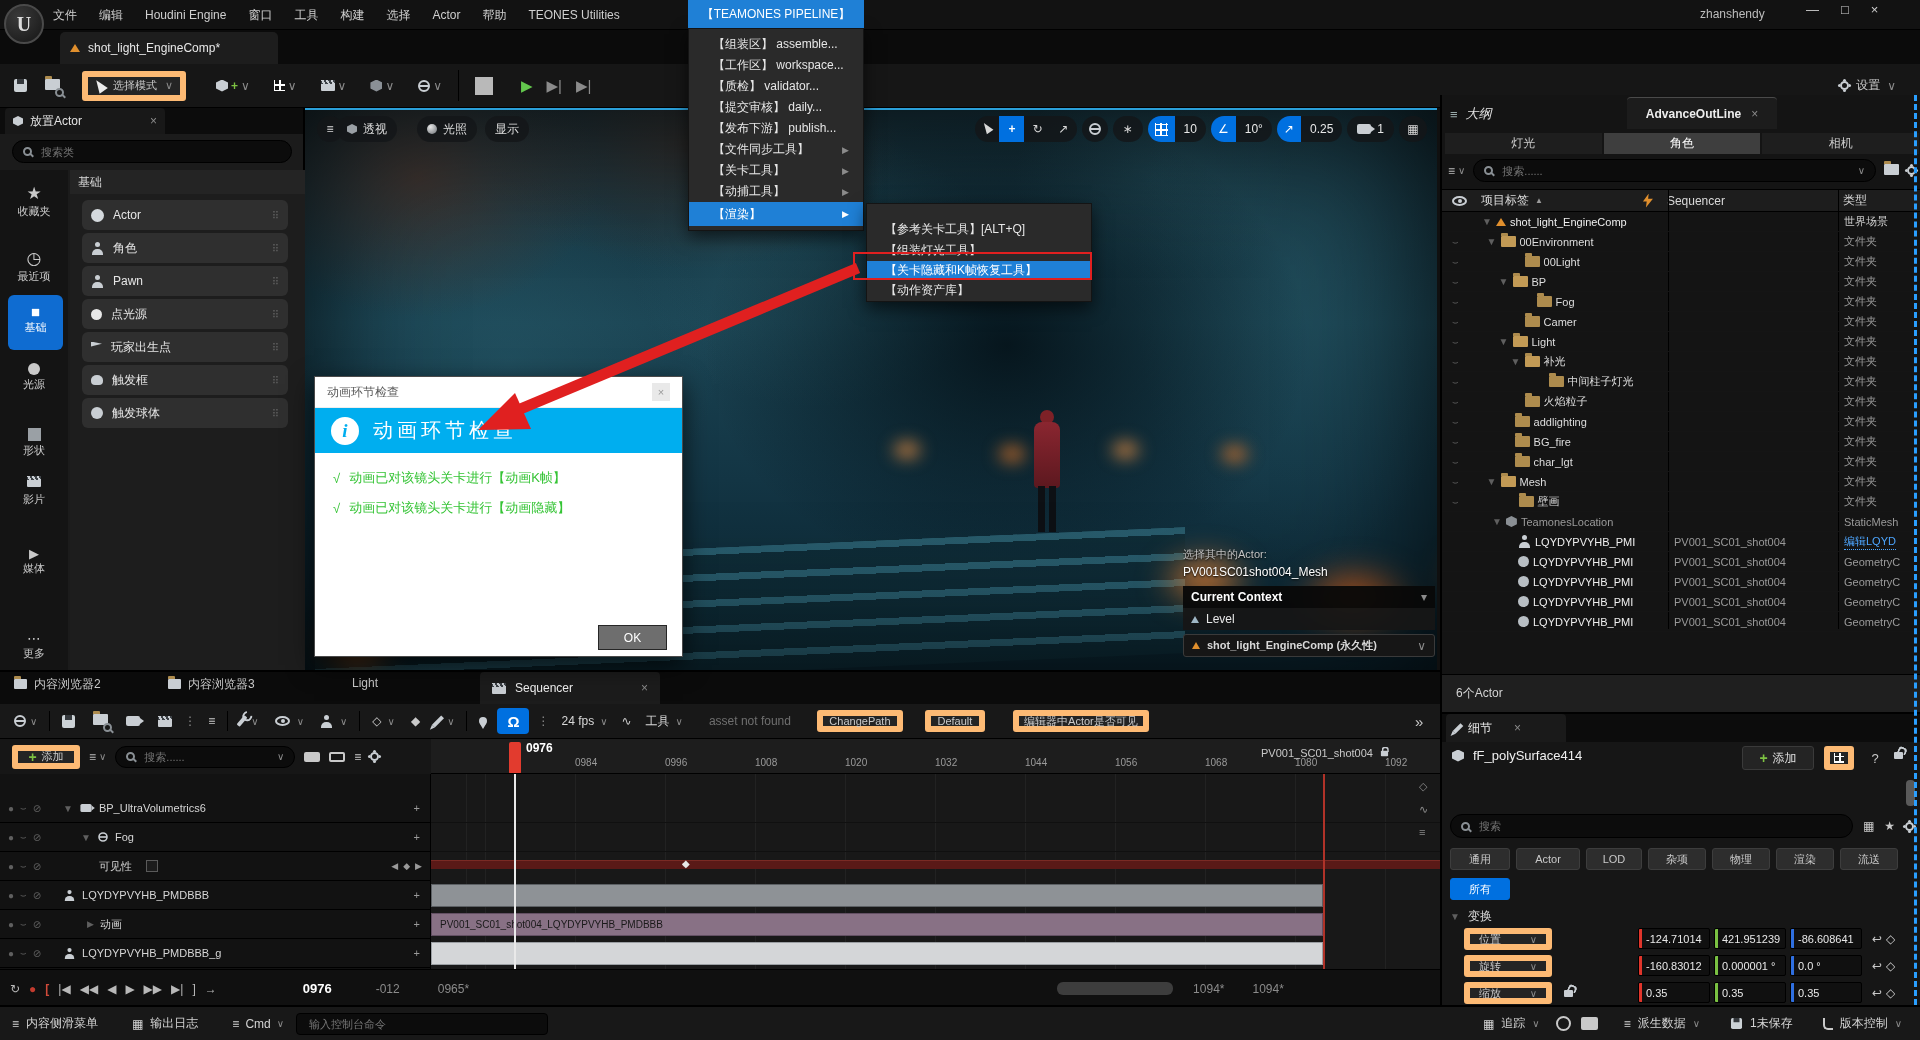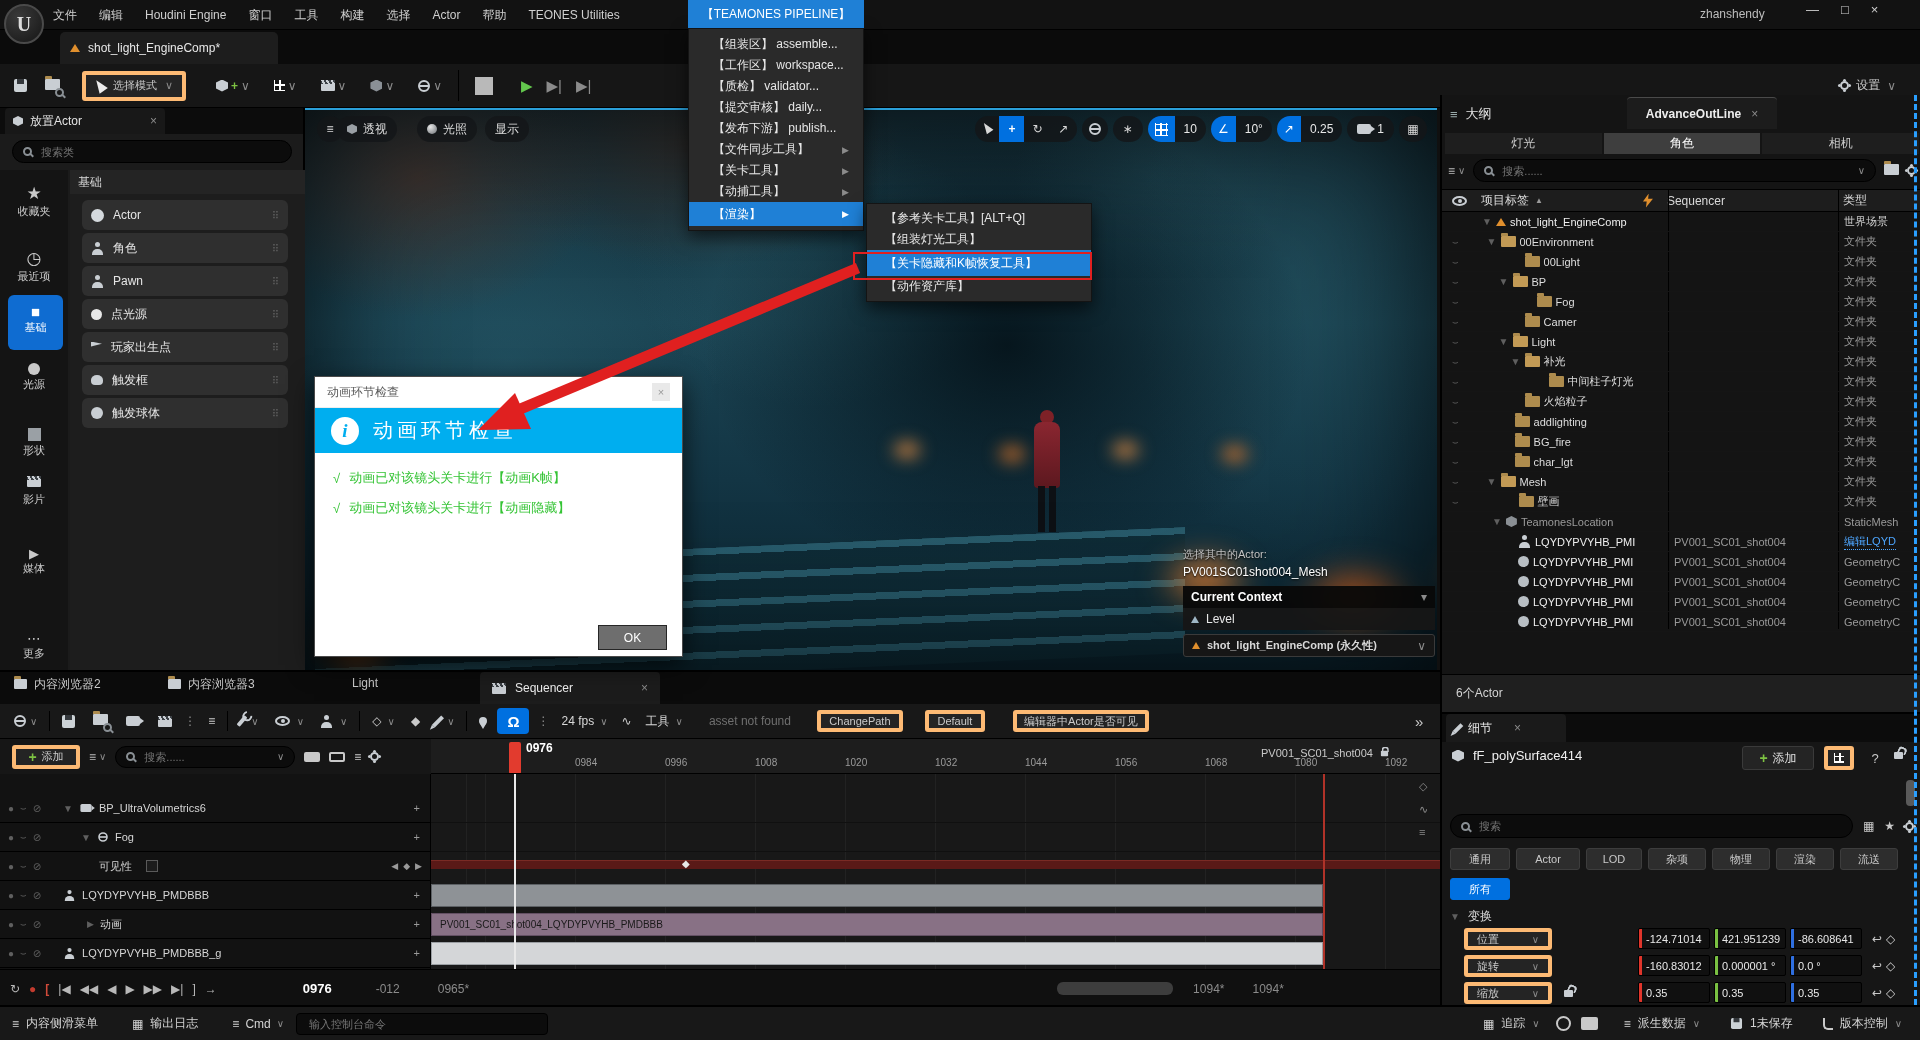--- a/index.html
+++ b/index.html
@@ -39,21 +39,21 @@
   .lockc{width:9px;height:7px;background:#c9ced3;border-radius:1px;position:relative;display:inline-block;flex:none;margin-top:4px;}
   .lockc:before{content:"";position:absolute;top:-5px;left:1px;width:5px;height:5px;border:2px solid #c9ced3;border-bottom:none;border-radius:4px 4px 0 0;}
   .lockc.open:before{left:4px;transform:rotate(25deg);}
   .mount{display:inline-block;flex:none;width:0;height:0;border-left:7px solid transparent;border-right:7px solid transparent;border-bottom:11px solid #e08f2d;}
   .mount.sm{border-left-width:5px;border-right-width:5px;border-bottom-width:8px;}
   .bolt{display:inline-block;flex:none;width:10px;height:14px;background:#e08f2d;clip-path:polygon(58% 0,0 58%,38% 58%,30% 100%,100% 38%,52% 38%);}
   .cursor{display:inline-block;flex:none;width:0;height:0;border-left:5px solid transparent;border-right:5px solid transparent;border-bottom:13px solid #ececec;transform:rotate(-35deg);}
   .gridic{display:inline-block;flex:none;width:13px;height:13px;background-image:repeating-linear-gradient(0deg,#fff 0 1.5px,transparent 1.5px 5.5px),repeating-linear-gradient(90deg,#fff 0 1.5px,transparent 1.5px 5.5px);}
   
   .pill{background:rgba(20,22,24,.82);border-radius:13px;height:26px;display:flex;align-items:center;gap:6px;padding:0 10px;color:#dcdcdc;}
-  .tbtn{background:#242424;border:4px solid #fdba74;border-radius:3px;color:#c9c9c9;display:flex;align-items:center;justify-content:center;font-size:11px;}
+  .tbtn{background:#242424;border:6px solid #fdba74;border-radius:3px;color:#c9c9c9;display:flex;align-items:center;justify-content:center;font-size:11px;}
   .searchpill{background:#0c0c0c;border:1px solid #000;border-radius:12px;display:flex;align-items:center;gap:7px;padding:0 10px;color:#8b8b8b;}
   .searchpill input{background:transparent;border:none;outline:none;color:#bbb;font-size:11px;width:100%;}
   .chip{background:#2d2d2d;border:1px solid #3d3d3d;border-radius:3px;color:#c9c9c9;font-size:11px;display:flex;align-items:center;justify-content:center;}
   .vbox{background:#101010;border:1px solid #000;border-radius:2px;height:21px;display:flex;align-items:center;color:#e8e8e8;font-size:11px;padding-left:7px;position:relative;overflow:hidden;white-space:nowrap;}
   .vbar{position:absolute;left:0;top:0;bottom:0;width:3px;}
   .menu-item{height:21px;display:flex;align-items:center;justify-content:space-between;padding:0 14px 0 24px;color:#e6e6e6;font-size:12px;white-space:nowrap;}
   .trow{position:relative;height:20px;display:flex;align-items:center;border-bottom:1px solid #151515;font-size:11px;color:#dedede;}
   .seqcell{position:absolute;left:232px;color:#9a9a9a;}
   .typecell{position:absolute;left:402px;color:#9a9a9a;}
   .trk{position:absolute;left:0;right:0;display:flex;align-items:center;border-bottom:1px solid #000;color:#d6d6d6;font-size:11px;gap:6px;}
@@ -352,28 +352,28 @@
     <div class="menu-item">
         <span>【动捕工具】</span>
         <span class="dim" style="font-size:9px;">▶</span>
       </div>
     <div class="menu-item" style="background:#1f80d6;color:#fff;height:24px;">
         <span>【渲染】</span>
         <span style="font-size:9px;">▶</span>
       </div>
   </div>
 
-  <div class="ab" style="left:866px;top:203px;width:226px;height:99px;background:#2a2a2a;border:1px solid #141414;box-shadow:0 6px 16px rgba(0,0,0,.6);z-index:52;padding-top:4px;">
+  <div class="ab" style="left:866px;top:203px;width:226px;height:99px;background:#2a2a2a;border:1px solid #141414;box-shadow:0 6px 16px rgba(0,0,0,.6);z-index:52;padding-top:15px;">
     <div class="menu-item" style="padding-left:18px;">
         <span>【参考关卡工具】[ALT+Q]</span>
       </div>
     <div class="menu-item" style="padding-left:18px;">
         <span>【组装灯光工具】</span>
       </div>
-    <div class="menu-item" style="padding-left:18px;background:#1f80d6;color:#fff;height:26px;">
+    <div class="menu-item" style="padding-left:18px;background:#1f80d6;color:#fff;height:19px;">
         <span>【关卡隐藏和K帧恢复工具】</span>
       </div>
     <div class="menu-item" style="padding-left:18px;">
         <span>【动作资产库】</span>
       </div>
   </div>
 
   <div class="ab" style="left:314px;top:376px;width:369px;height:281px;background:#fff;border:1px solid #4a4a4a;box-shadow:0 8px 24px rgba(0,0,0,.7);z-index:40;">
     <div class="fx" style="height:31px;background:#fff;border-bottom:1px solid #eee;padding:0 12px;justify-content:space-between;">
       <span style="color:#5a5a5a;font-size:12px;">动画环节检查</span>
@@ -390,21 +390,21 @@
     <div class="fx" style="margin:12px 0 0 18px;gap:9px;color:#35c435;font-size:13px;font-family:'Liberation Serif','DejaVu Serif',serif;">
       <span>√</span>
         <span>动画已对该镜头关卡进行【动画隐藏】</span>
     </div>
     <div style="position:absolute;right:15px;bottom:6px;width:69px;height:25px;background:#6e6e6e;border:1px solid #262626;color:#fff;display:flex;align-items:center;justify-content:center;font-size:12px;">OK</div>
   </div>
 
   <div class="ab" style="left:1440px;top:95px;width:480px;height:617px;background:#141414;border-left:2px solid #000;">
     <div class="ab fx" style="left:8px;top:10px;gap:8px;">
       <span style="color:#9aa;font-size:13px;">≡</span>
-      <span style="color:#e3e3e3;font-size:13px;">大纲</span>
+      <span style="color:#e3e3e3;font-size:13px;font-style:italic;">大纲</span>
     </div>
     <div class="ab fx" style="left:185px;top:2px;width:150px;height:32px;background:#1c1c1c;border-top:1px solid #4a4a4a;border-radius:4px 4px 0 0;justify-content:center;gap:10px;">
       <span style="color:#ededed;font-weight:bold;">AdvanceOutLine</span>
       <span class="dim">×</span>
     </div>
     <div class="ab fx" style="left:3px;top:38px;width:474px;height:21px;gap:2px;">
       <div class="fx" style="flex:1;height:21px;background:#1e1e1e;justify-content:center;color:#c9c9c9;">
           <span>灯光</span>
         </div>
       <div class="fx" style="flex:1;height:21px;background:#3e3e3e;justify-content:center;color:#fff;">

